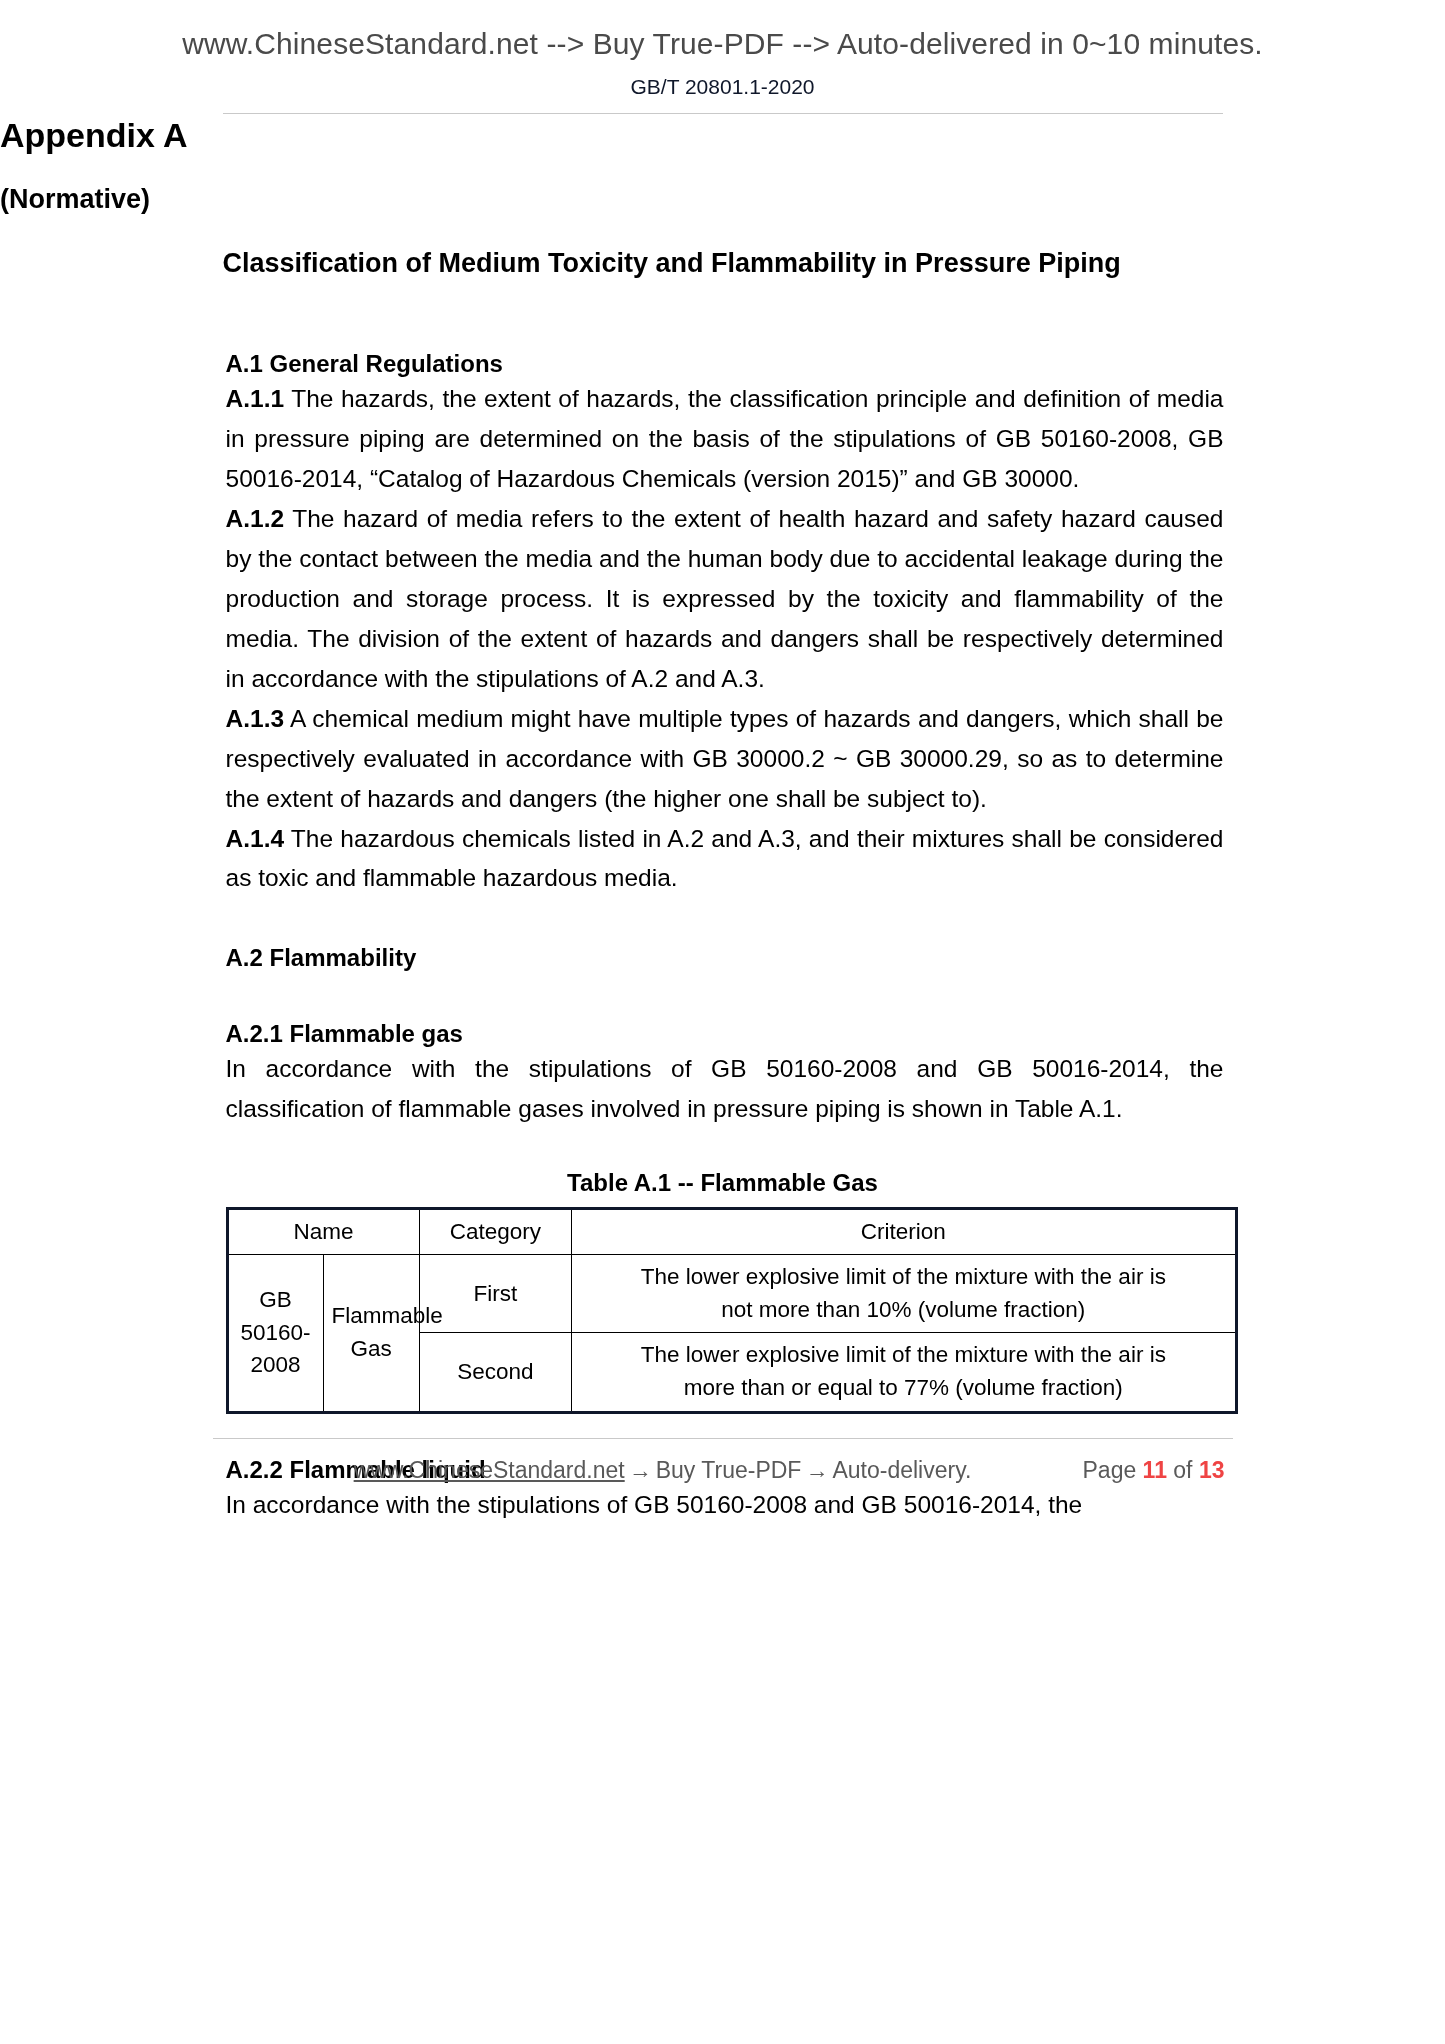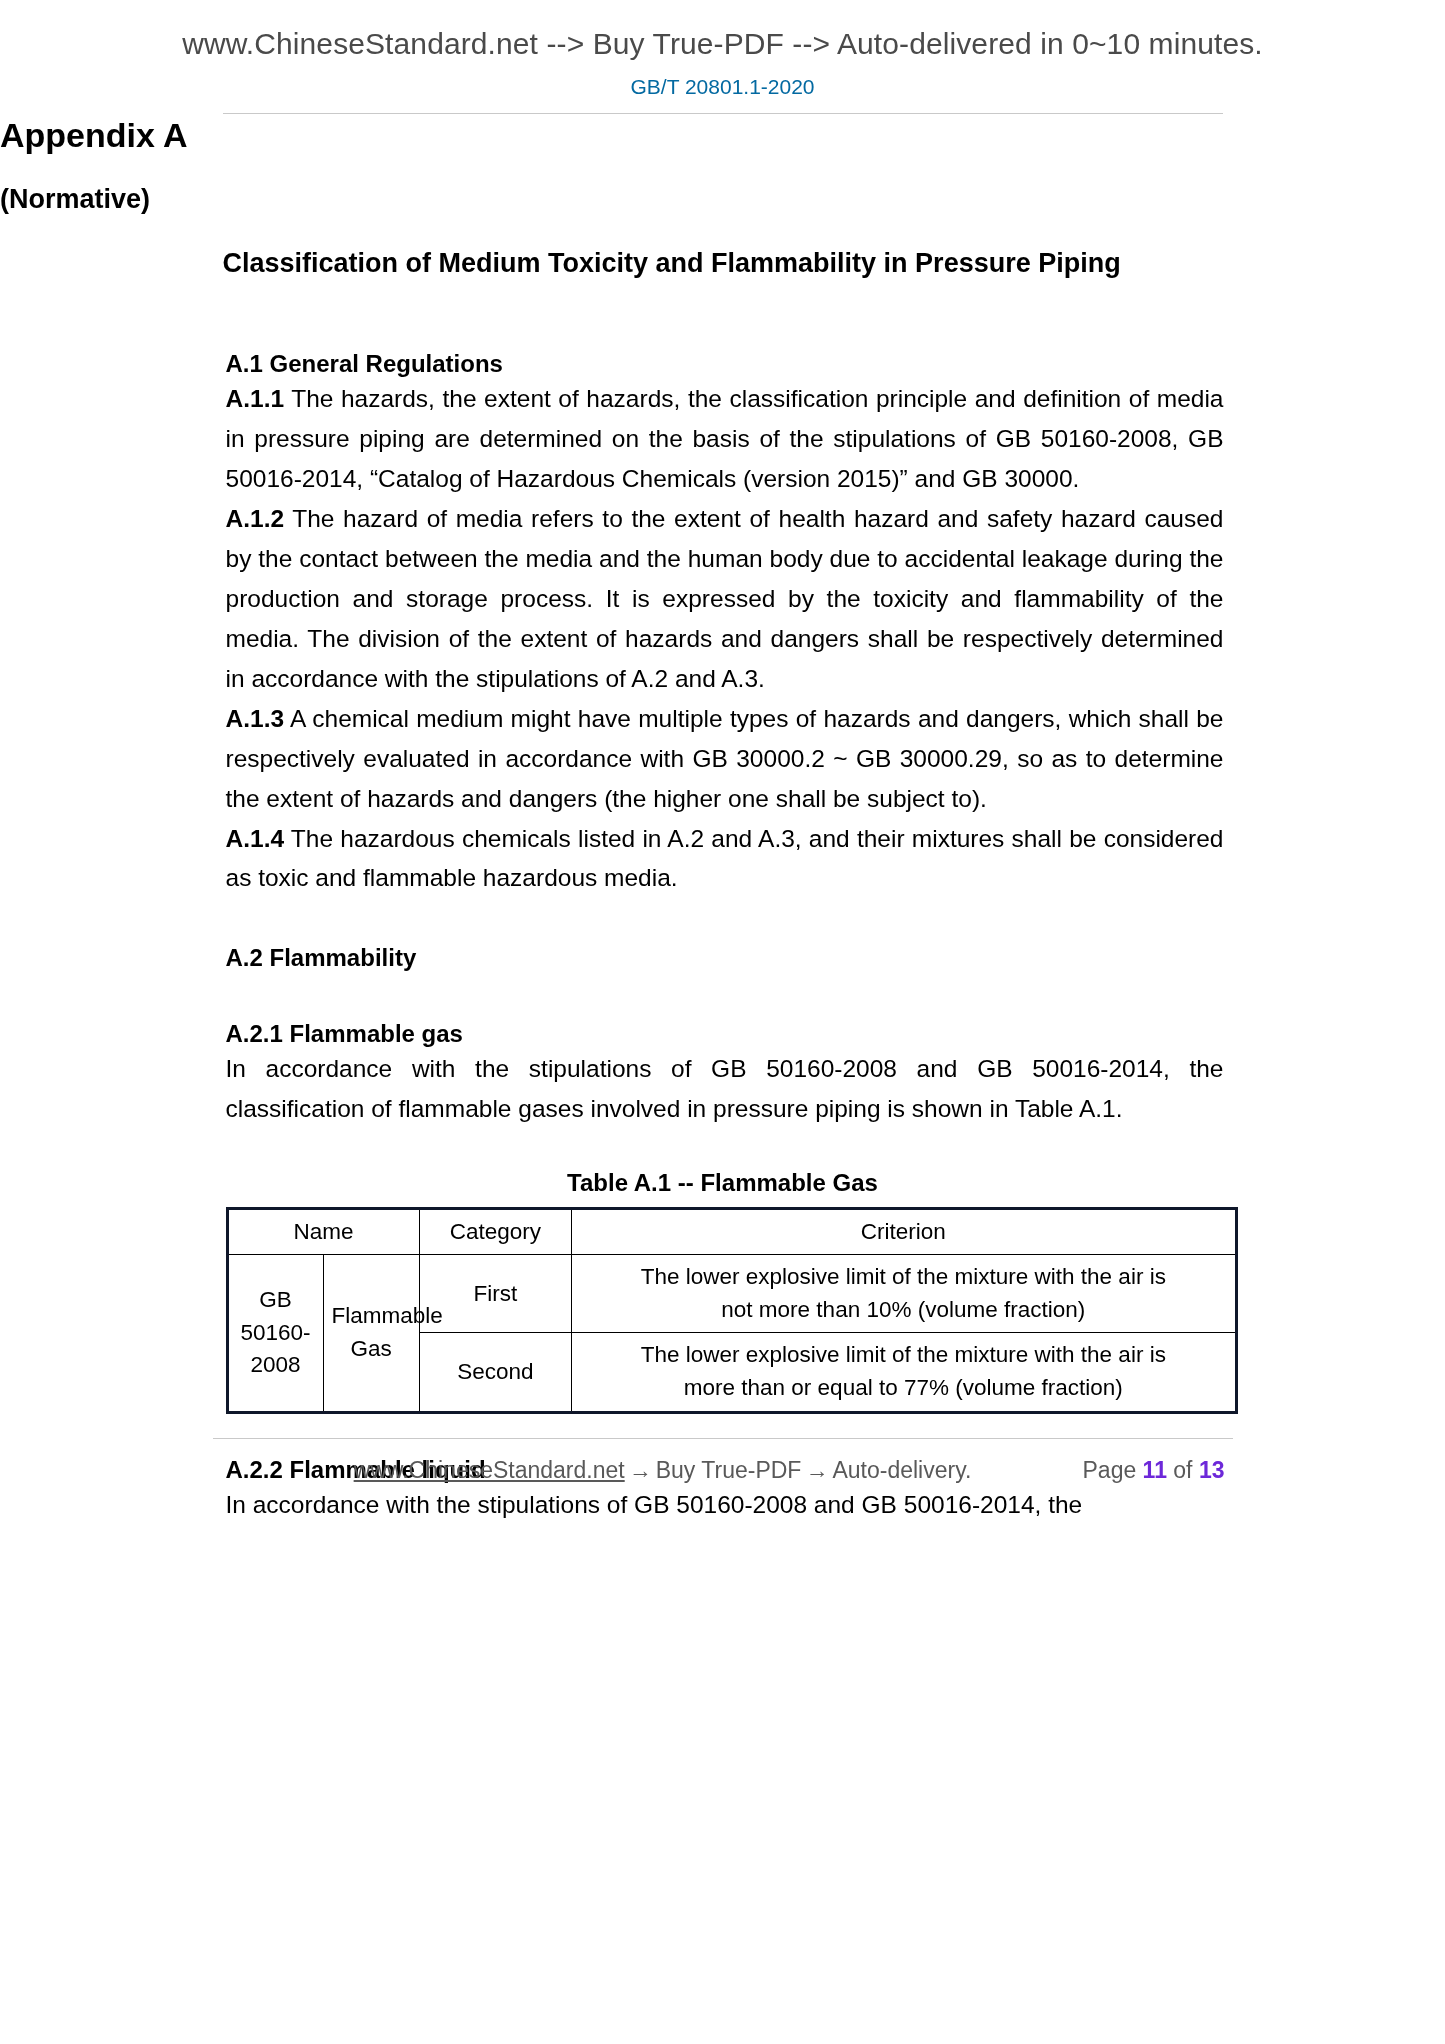--- a/index.html
+++ b/index.html
@@ -31,21 +31,21 @@
   }
   .header-promo {
     font-size: 30px;
     color: #4a4a4a;
     letter-spacing: 0.1px;
     line-height: 1.2;
     white-space: nowrap;
   }
   .header-std {
     font-size: 21px;
-    color: #0369a1;
+    color: #0f172a;
     margin-top: 12px;
     line-height: 1.2;
   }
   .header-rule {
     width: 1000px;
     margin: 14px auto 0 auto;
     border-bottom: 1px solid #c9c9c9;
   }
 
   
@@ -161,21 +161,21 @@
   }
   .footer-left .link {
     text-decoration: underline;
   }
   .footer-right {
     white-space: nowrap;
     padding-right: 8px;
   }
   .footer-right .num {
     font-weight: bold;
-    color: #6d28d9;
+    color: #ef4444;
   }
   .arrow { padding: 0 4px; }
 </style>
 </head>
 <body>
 
 <div class="page">
 
   <div class="header">
     <div class="header-promo">www.ChineseStandard.net --&gt; Buy True-PDF --&gt; Auto-delivered in 0~10 minutes.</div>

